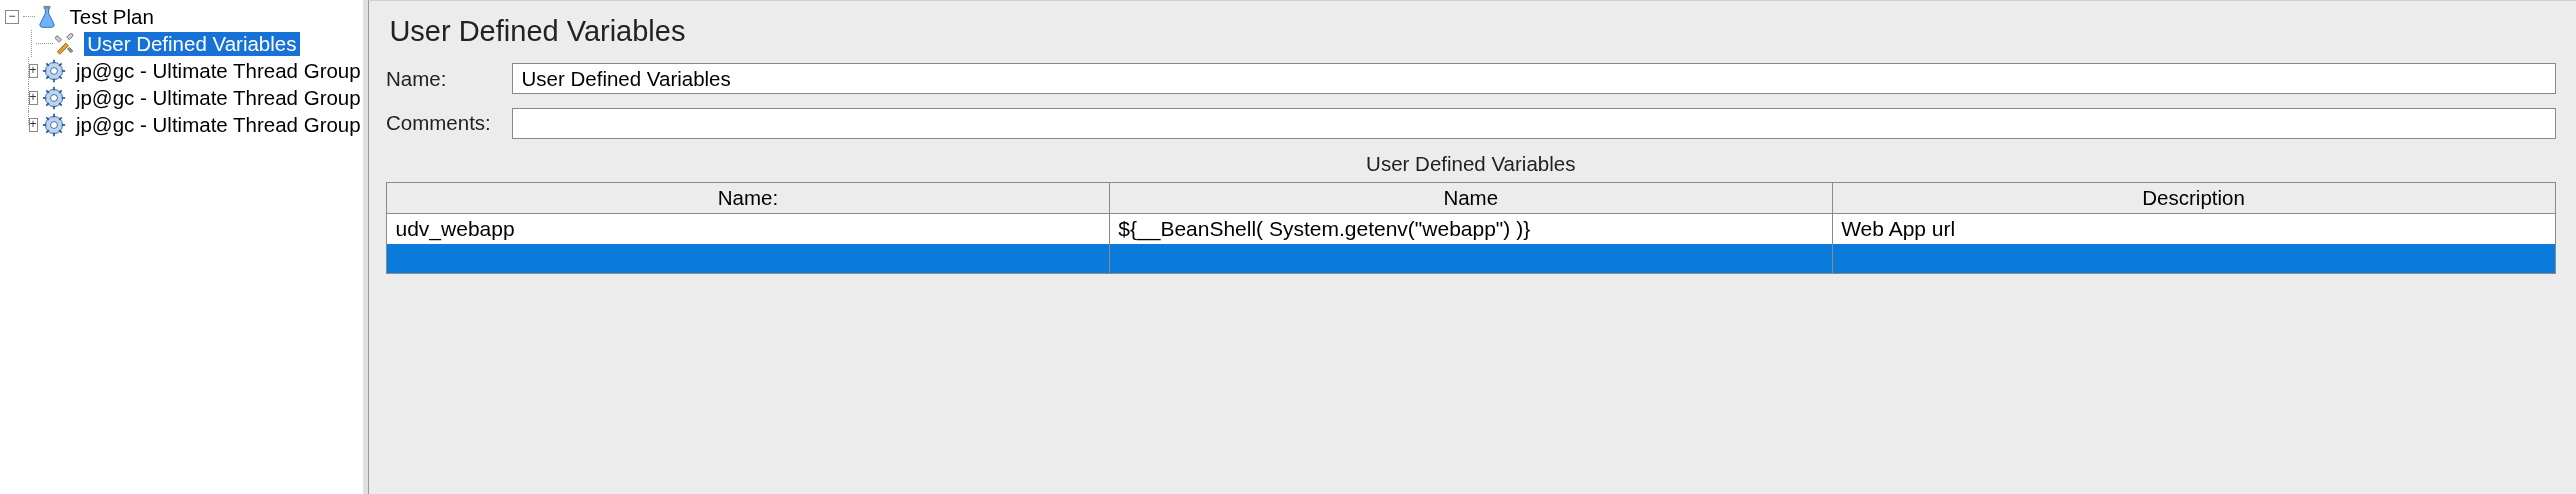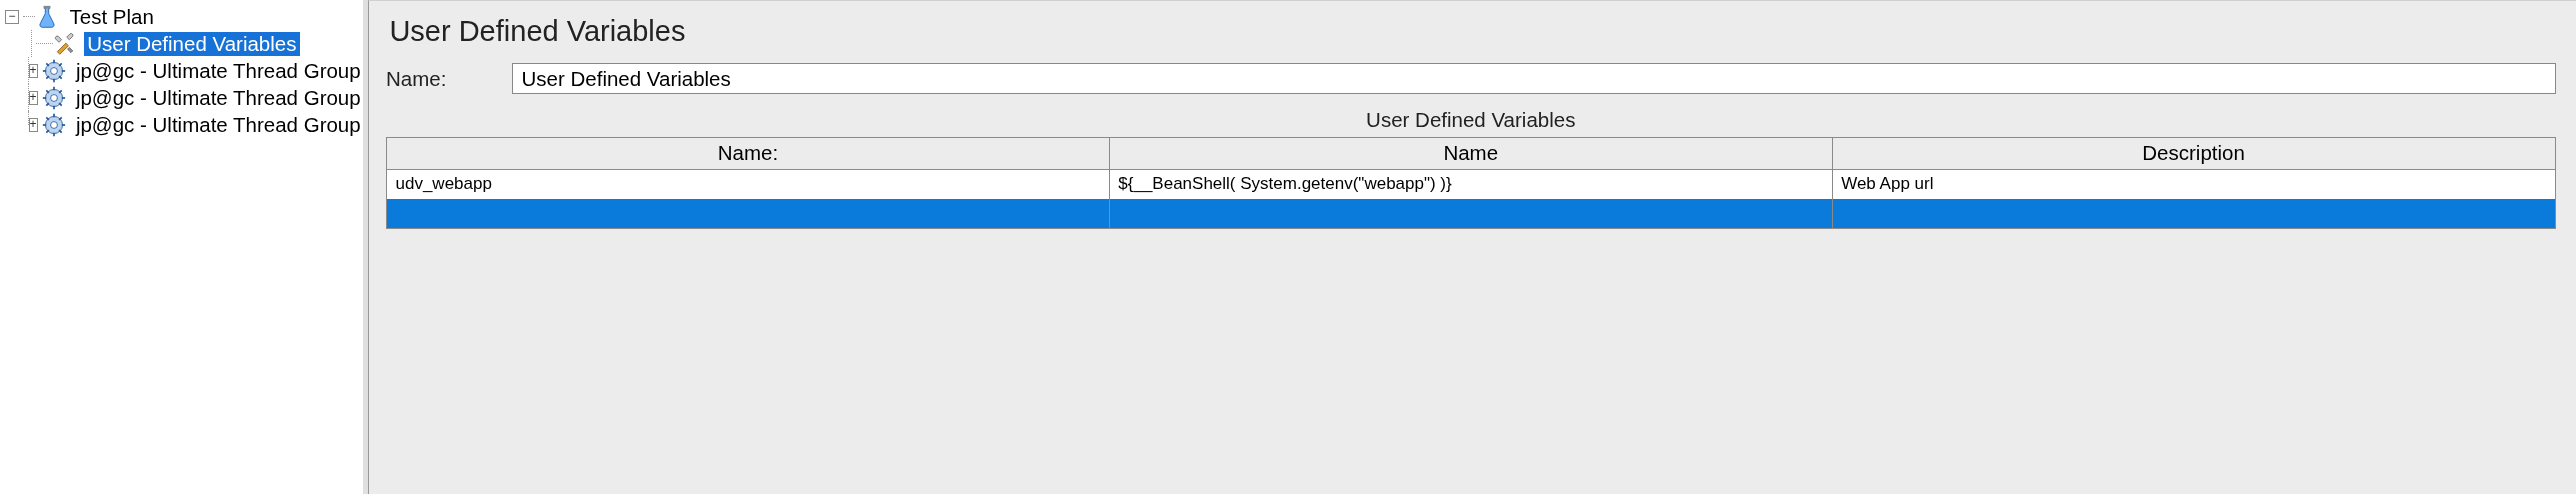--- a/index.html
+++ b/index.html
@@ -20,21 +20,21 @@
   
   .detail-pane{flex:1;height:100%;background:#ececec;border-top:0.9px solid #d0d0d0;border-left:0.9px solid #999;overflow:hidden;}
   .detail-inner{padding:13.7px 20.5px 0 17px;}
   .page-title{font-size:29px;font-weight:400;color:#222;margin:0 0 15.4px 3.4px;}
   .field-row{display:flex;align-items:center;margin-bottom:13.7px;}
   .field-label{width:126px;font-size:20.5px;color:#222;}
   .field-input{flex:1;height:31px;border:0.9px solid #888;background:#fff;font-size:20.5px;padding:0 8.5px;box-sizing:border-box;}
   .table-title{text-align:center;font-size:20.5px;color:#222;margin:6.8px 0 5.1px 0;}
   .vars-table{width:100%;border-collapse:collapse;table-layout:fixed;border:1.7px solid #8a8a8a;}
   .vars-table th{background:#ececec;border:1.7px solid #8a8a8a;font-weight:400;font-size:20.5px;padding:3.4px 0;}
-  .vars-table td{border-left:1.7px solid #8a8a8a;border-right:1.7px solid #8a8a8a;background:#fff;font-size:17px;padding:2.6px 8.5px;height:24px;margin-left:44px;}
+  .vars-table td{border-left:1.7px solid #8a8a8a;border-right:1.7px solid #8a8a8a;background:#fff;font-size:21px;padding:2.6px 8.5px;height:24px;margin-left:44px;}
   .vars-table tr.blankrow td{background:#0a7adb;height:24px;}
   .table-after{background:#ececec;height:51px;}
   col.c1{width:24.7%}col.c2{width:24.7%}col.c3{width:24.7%}
 </style>
 </head>
 <body>
 
 <div class="app">
 
   <div class="tree-pane">
@@ -158,20 +158,24 @@
   <div class="detail-pane">
     <div class="detail-inner">
 
       <h1 class="page-title">User Defined Variables</h1>
 
       <div class="field-row">
         <div class="field-label">Name:</div>
         <input class="field-input" value="User Defined Variables" style="">
       </div>
 
+      <div class="field-row">
+        <div class="field-label">Comments:</div>
+        <input class="field-input" value="" style="">
+      </div>
 
       <div class="table-title">User Defined Variables</div>
 
       <table class="vars-table">
         <colgroup>
             <col class="c1">
             <col class="c2">
             <col class="c3">
           </colgroup>
         <thead>

